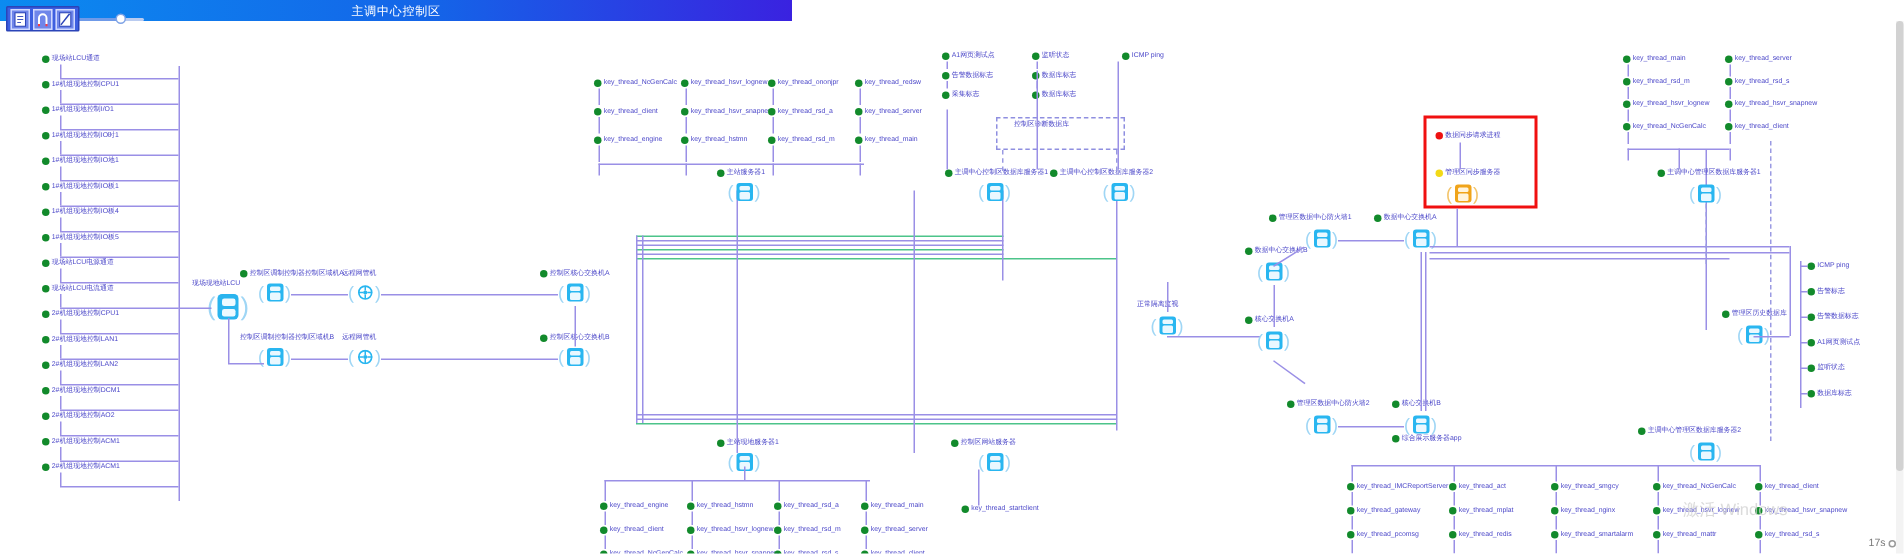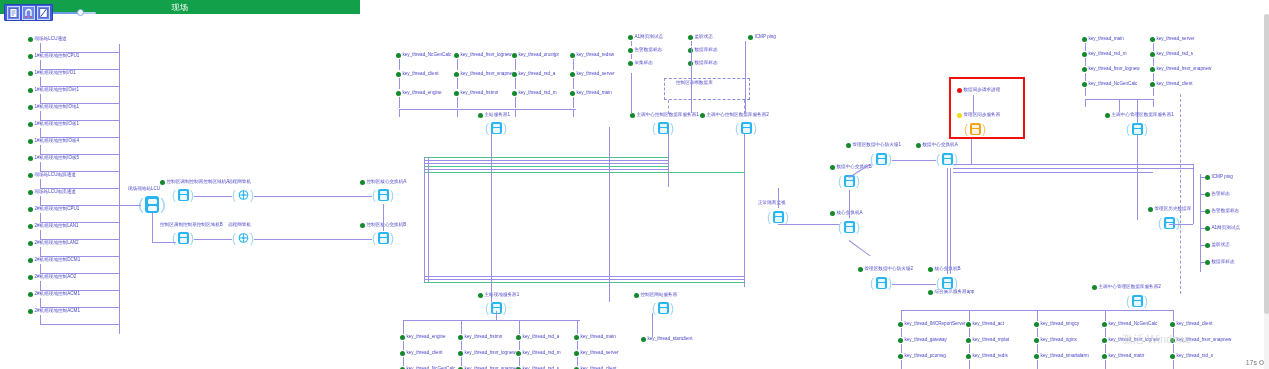--- a/index.html
+++ b/index.html
@@ -105,21 +105,21 @@
   #timer .circ { width:5px; height:5px; border-radius:50%; border:1px solid #999; }
 
   
   #scrollbar { position:absolute; right:0; top:14px; width:5px; height:355px; background:#f3f3f3; }
   #scrollthumb { position:absolute; right:0; top:0; width:5px; height:300px; background:#d2d2d2; border-radius:3px; }
 </style>
 </head>
 <body>
 
 <div id="zone-bar">
-  <div class="zone z1">现场</div>
+  <div class="zone z2">主调中心控制区</div>
 </div>
 
 <div id="toolbar">
   <div class="tbtn">
     <svg width="9" height="10" viewBox="0 0 9 10">
         <rect x="1" y="0.5" width="7" height="9" fill="#ffffff" stroke="#2b44b8" stroke-width="0.7"></rect>
         <line x1="2.5" y1="3" x2="6.5" y2="3" stroke="#2b44b8" stroke-width="0.6"></line>
         <line x1="2.5" y1="5" x2="6.5" y2="5" stroke="#2b44b8" stroke-width="0.6"></line>
         <line x1="2.5" y1="7" x2="5" y2="7" stroke="#2b44b8" stroke-width="0.6"></line>
       </svg>

